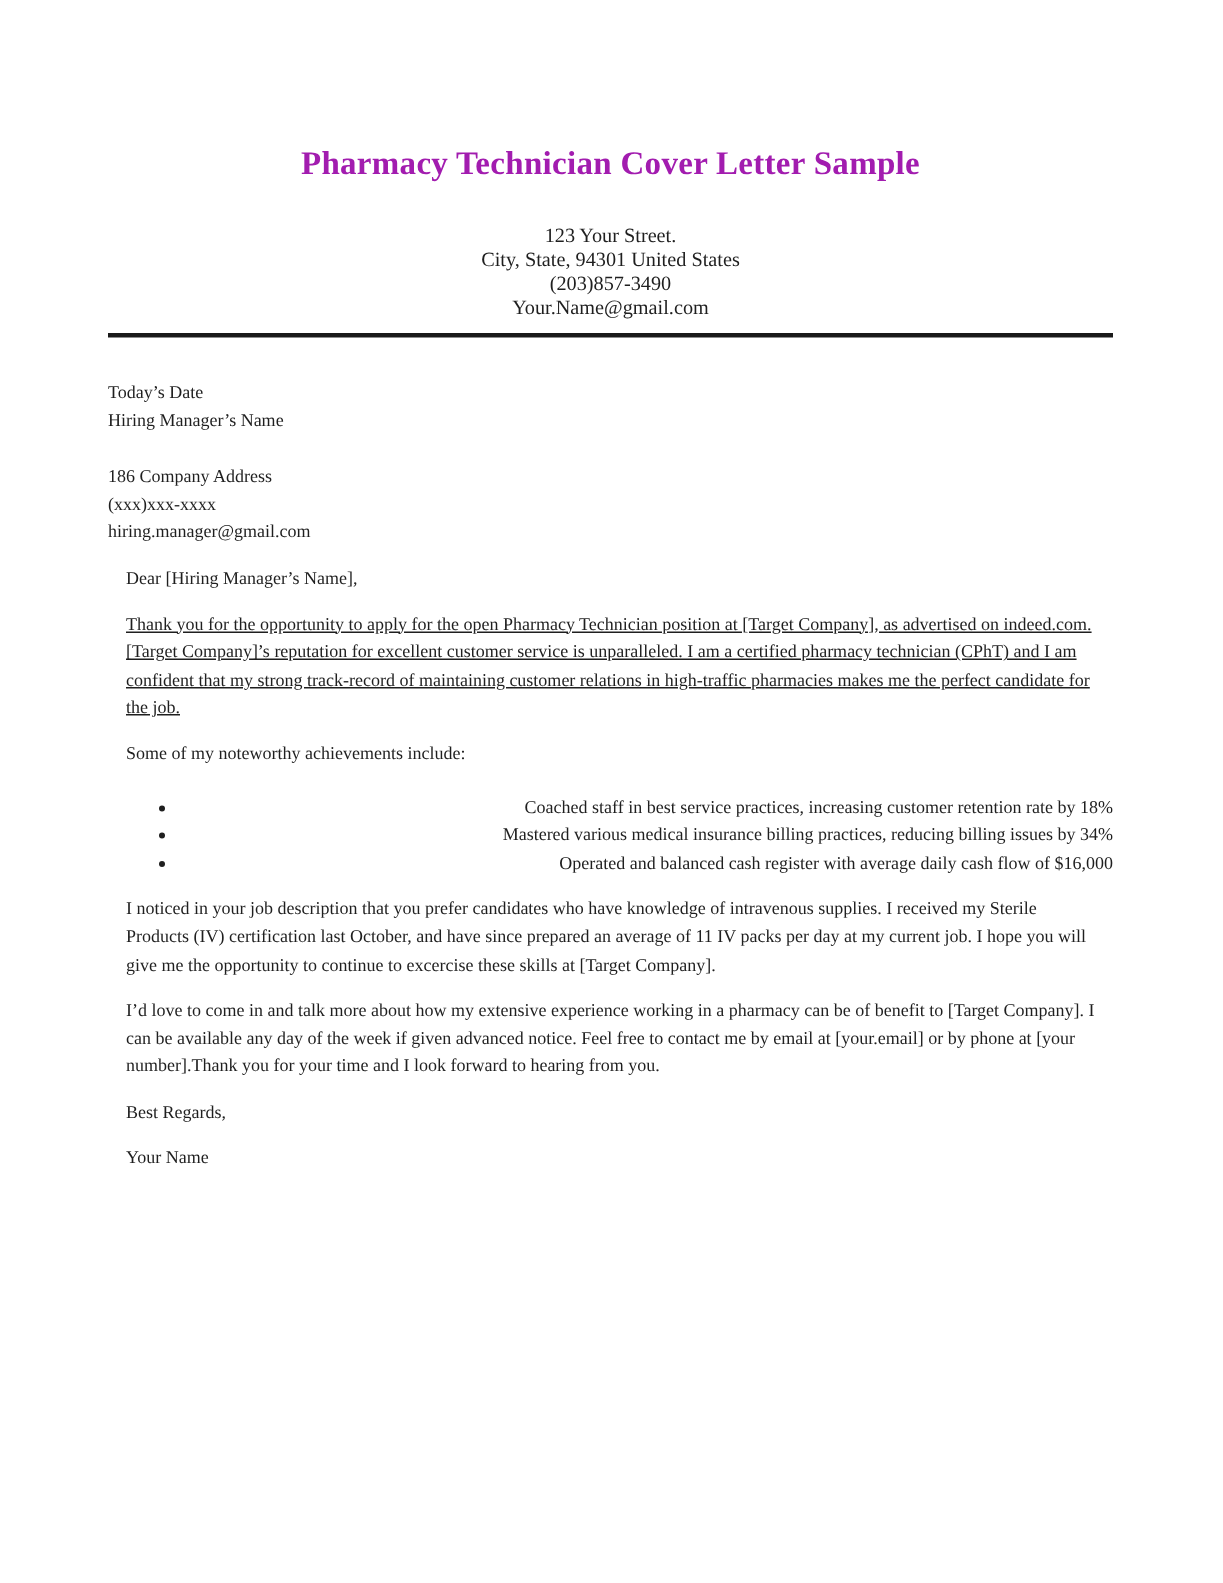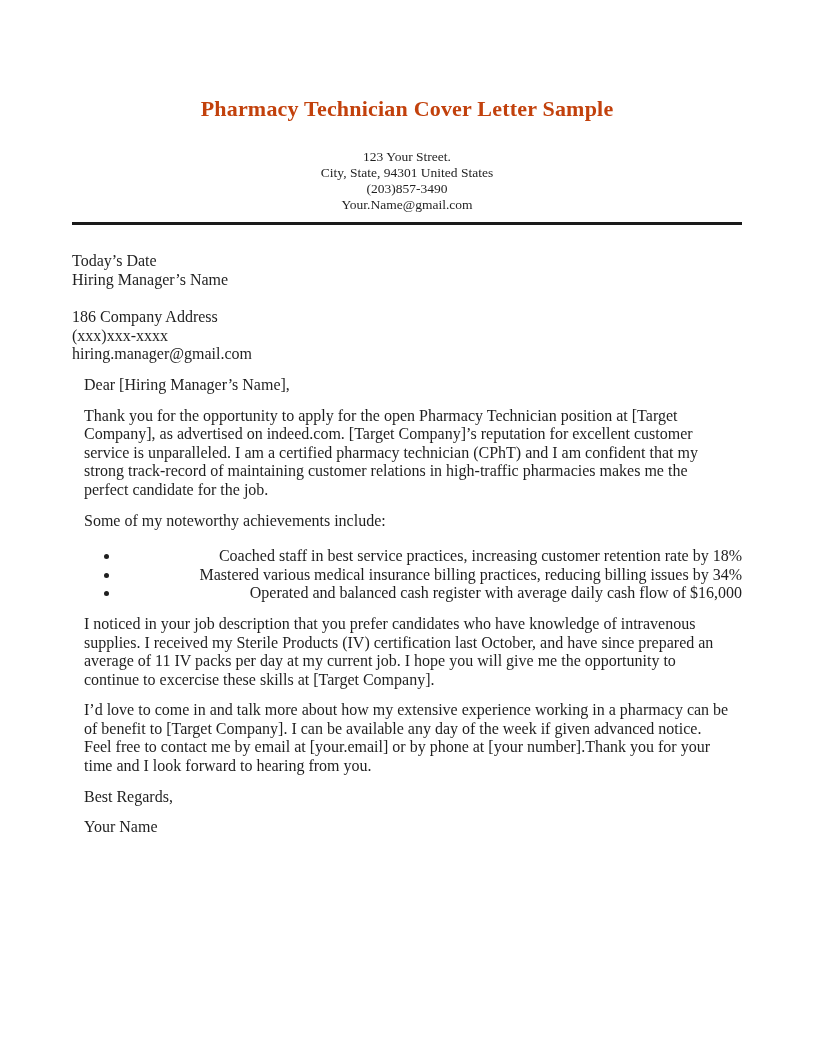--- a/index.html
+++ b/index.html
@@ -17,50 +17,50 @@
     font-family: "Liberation Serif", "DejaVu Serif", serif;
     color: #1f1f1f;
     overflow: hidden;
   }
   .title {
     margin: 0;
     font-size: 22px;
     line-height: 28px;
     font-weight: bold;
     text-align: center;
-    color: #c2410c;
+    color: #a21caf;
     letter-spacing: 0.2px;
   }
   .sender-block {
     margin-top: 26px;
     text-align: center;
     font-size: 13.5px;
     line-height: 16px;
   }
   .header-rule {
     border: none;
     height: 3px;
     background: #1a1a1a;
     margin: 9px 0 0 0;
   }
   .letter-body {
     margin-top: 27px;
-    font-size: 16px;
+    font-size: 12px;
     line-height: 18.6px;
     text-align: left;
   }
   .letter-body p {
     margin: 12px;
   }
   .line {
     white-space: nowrap;
   }
   .block-company   { margin-top: 19px; }
   .salutation      { margin-top: 21px; }
-  .para-intro      { margin-top: 19px; }
+  .para-intro      { margin-top: 19px; text-decoration: underline; }
   .achievements-intro { margin-top: 19px; }
   .achievements-list {
     margin: 17px 0 0 0;
     padding: 0 0 0 48px;
     list-style-type: disc;
   }
   .achievements-list li {
     margin: 0;
     padding-left: 4px;
     text-align: right;

